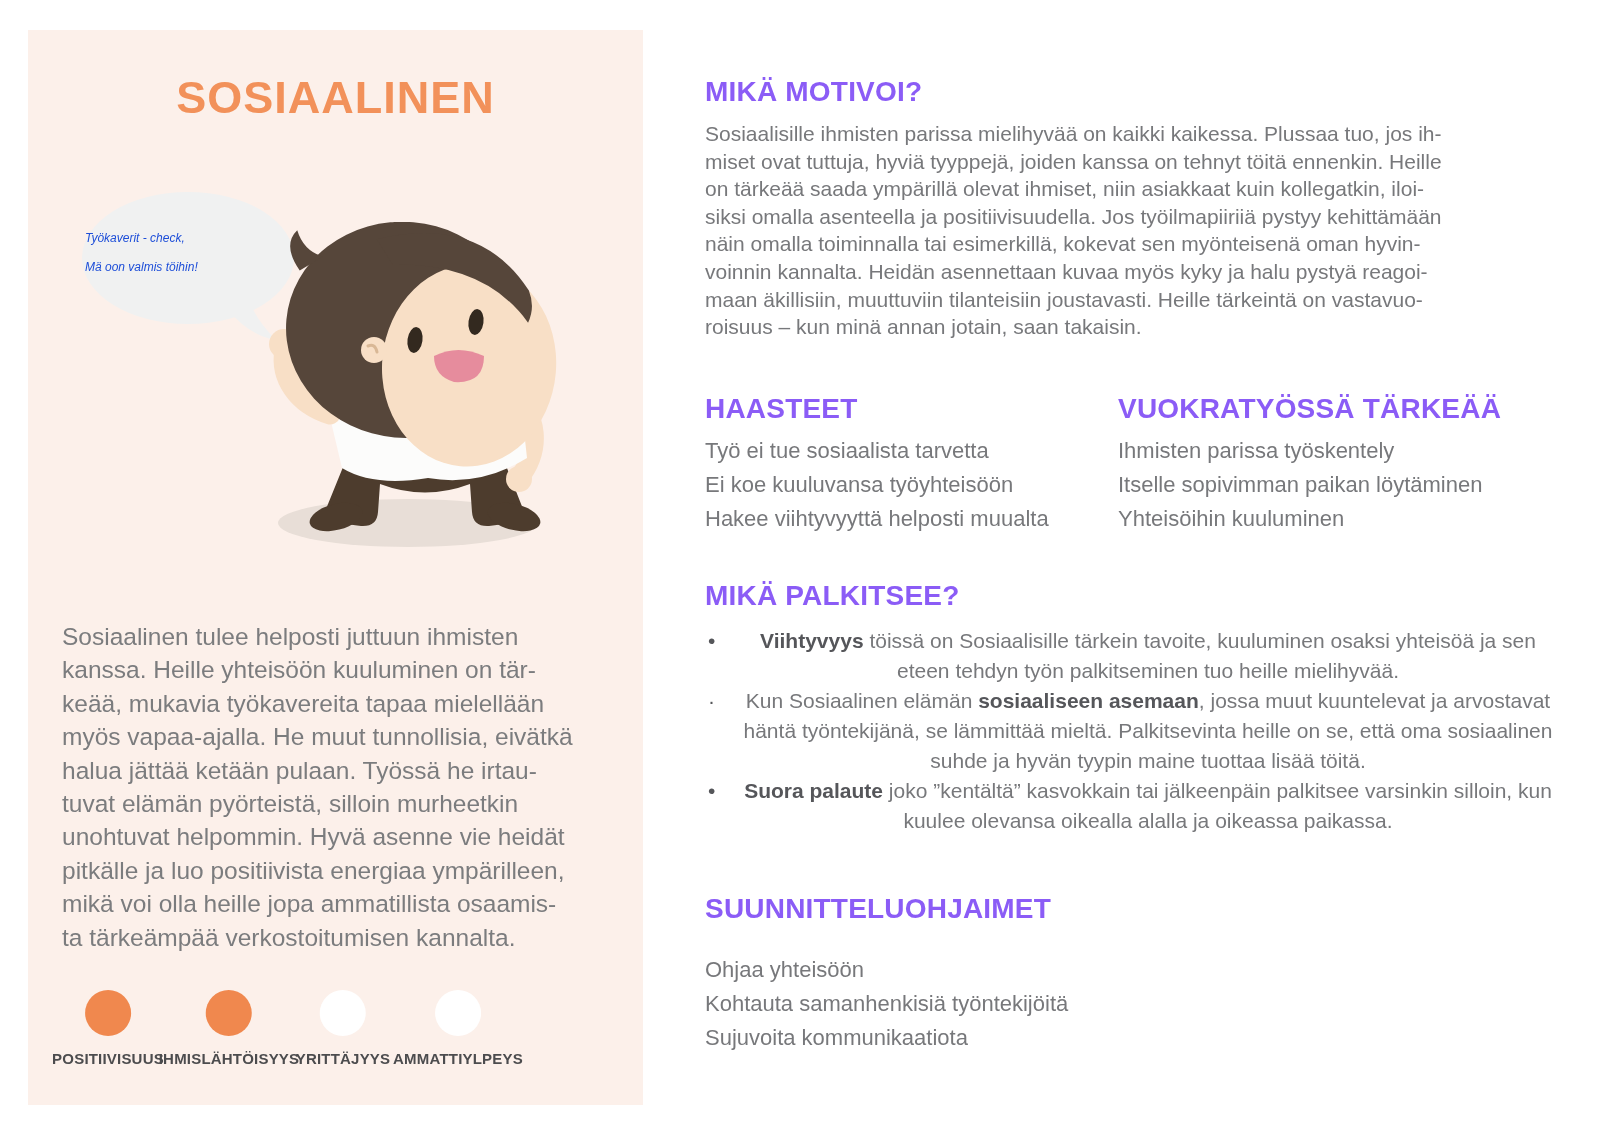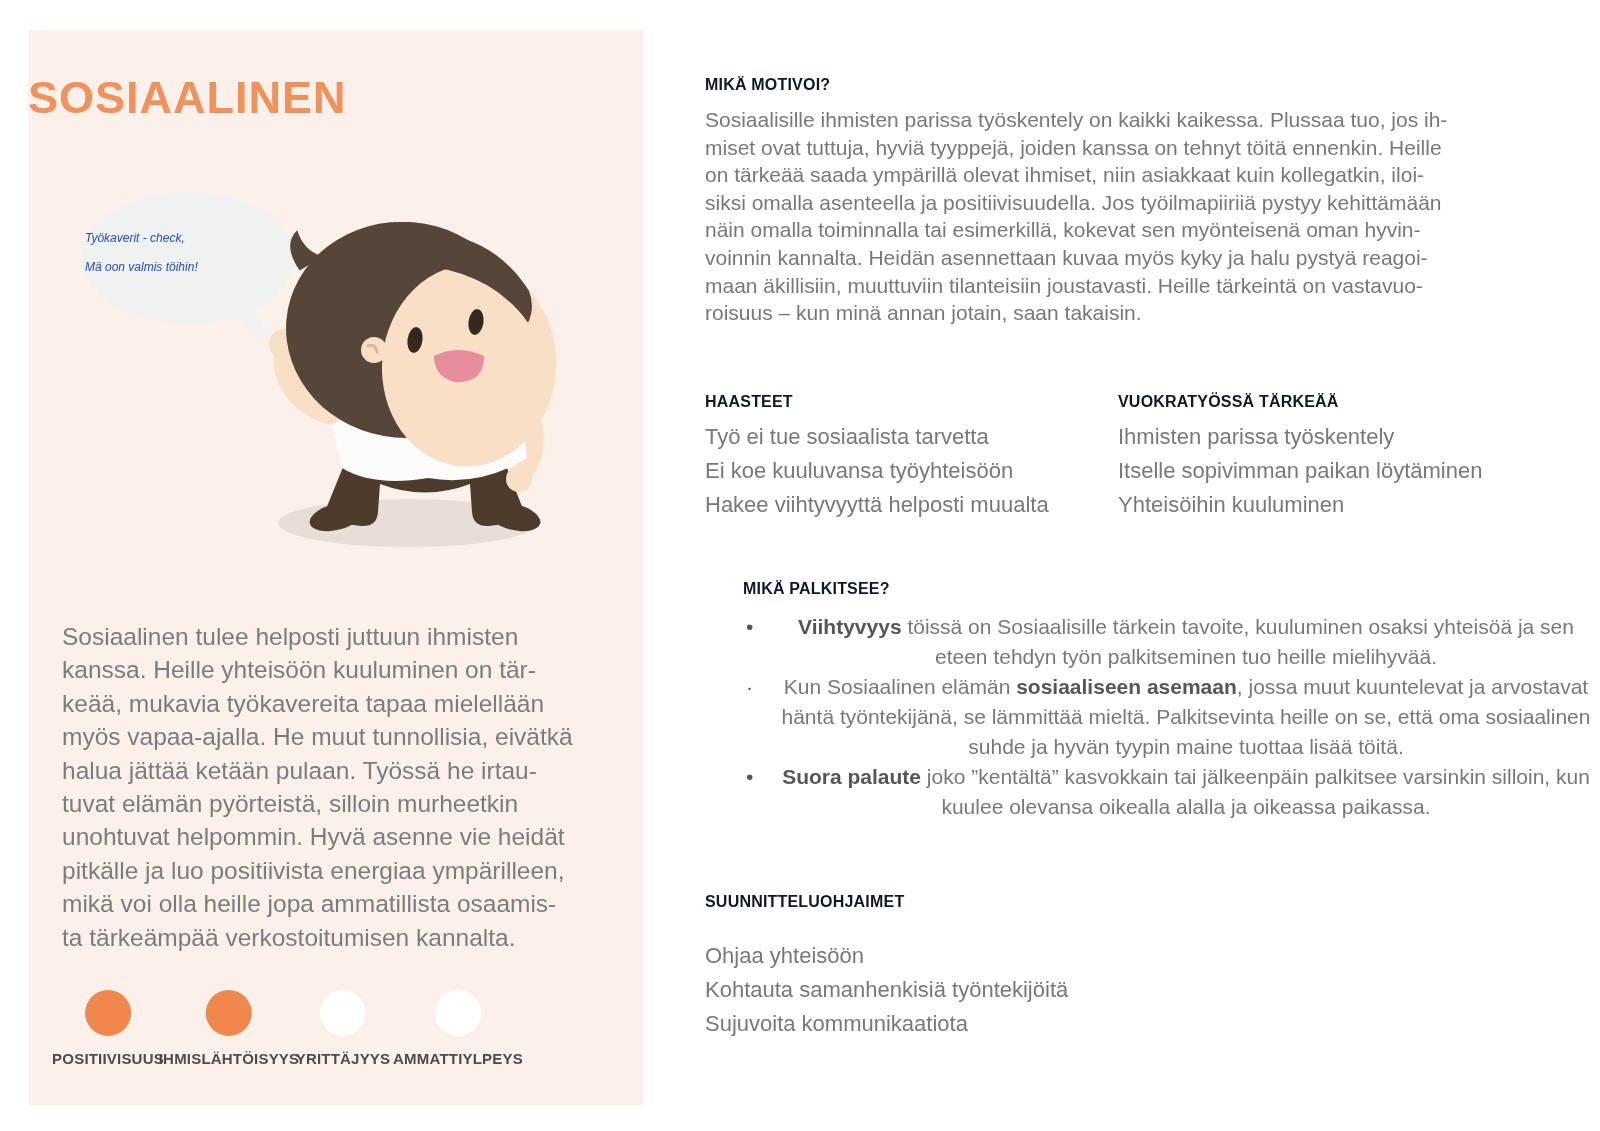--- a/index.html
+++ b/index.html
@@ -6,21 +6,21 @@
   body{
     width:1600px;height:1131px;position:relative;background:#ffffff;
     font-family:"Liberation Sans", sans-serif;overflow:hidden;
   }
   
   .panel{
     position:absolute;left:28px;top:30px;width:615px;height:1075px;
     background:#FCF0EA;
   }
   .profile-title{
-    position:absolute;left:0;top:42px;width:100%;
+    position:absolute;left:0;top:42px;width:100%;text-align:center;
     font-size:45px;font-weight:800;letter-spacing:1px;color:#F2915A;
   }
   .bubble-svg{position:absolute;left:50px;top:158px;width:230px;height:160px;}
   .bubble-text{
     position:absolute;left:57px;top:194px;width:212px;text-align:left;
     font-style:italic;font-size:12px;line-height:29px;color:#1d4ed8;
   }
   .character-svg{position:absolute;left:200px;top:192px;width:345px;height:330px;}
   .desc{position:absolute;left:34px;top:590px;}
   .desc-line{
@@ -34,21 +34,21 @@
   .trait-circle{width:46px;height:46px;border-radius:50%;}
   .trait-circle[data-state="filled"]{background:#F0884E;}
   .trait-circle[data-state="empty"]{background:#FFFFFF;}
   .trait-label{
     margin-top:14px;font-size:15px;font-weight:700;color:#4C4C4E;
     letter-spacing:0.2px;white-space:nowrap;
   }
   
   .section{position:absolute;}
   .h-orange{
-    font-size:16px;font-weight:700;color:#0f172a;letter-spacing:0.2px;
+    font-size:28px;font-weight:700;color:#8b5cf6;letter-spacing:0.2px;
     white-space:nowrap;
   }
   .body-lines{margin-top:12px;}
   .body-line{
     font-size:21px;color:#77787B;line-height:27.6px;white-space:nowrap;
   }
   .list-lines{margin-top:9px;}
   .list-line{
     font-size:22px;color:#77787B;line-height:34px;white-space:nowrap;
   }
@@ -141,21 +141,21 @@
   </div>
   <div class="trait" style="left:430px;">
     <div class="trait-circle" data-state="empty"></div>
     <div class="trait-label">AMMATTIYLPEYS</div>
   </div>
 </div>
 
 <div class="section" style="left:705px;top:76px;">
   <div class="h-orange">MIKÄ MOTIVOI?</div>
   <div class="body-lines">
-    <div class="body-line">Sosiaalisille ihmisten parissa työskentely on kaikki kaikessa. Plussaa tuo, jos ih-</div>
+    <div class="body-line">Sosiaalisille ihmisten parissa mielihyvää on kaikki kaikessa. Plussaa tuo, jos ih-</div>
     <div class="body-line">miset ovat tuttuja, hyviä tyyppejä, joiden kanssa on tehnyt töitä ennenkin. Heille</div>
     <div class="body-line">on tärkeää saada ympärillä olevat ihmiset, niin asiakkaat kuin kollegatkin, iloi-</div>
     <div class="body-line">siksi omalla asenteella ja positiivisuudella. Jos työilmapiiriiä pystyy kehittämään</div>
     <div class="body-line">näin omalla toiminnalla tai esimerkillä, kokevat sen myönteisenä oman hyvin-</div>
     <div class="body-line">voinnin kannalta. Heidän asennettaan kuvaa myös kyky ja halu pystyä reagoi-</div>
     <div class="body-line">maan äkillisiin, muuttuviin tilanteisiin joustavasti. Heille tärkeintä on vastavuo-</div>
     <div class="body-line">roisuus – kun minä annan jotain, saan takaisin.</div>
   </div>
 </div>
 
@@ -170,21 +170,21 @@
 
 <div class="section" style="left:1118px;top:393px;">
   <div class="h-orange">VUOKRATYÖSSÄ TÄRKEÄÄ</div>
   <div class="list-lines">
     <div class="list-line">Ihmisten parissa työskentely</div>
     <div class="list-line">Itselle sopivimman paikan löytäminen</div>
     <div class="list-line">Yhteisöihin kuuluminen</div>
   </div>
 </div>
 
-<div class="section" style="left:705px;top:580px;margin-left:38px;">
+<div class="section" style="left:705px;top:580px;">
   <div class="h-orange">MIKÄ PALKITSEE?</div>
   <ul class="bullets">
     <li>
       <span class="bullet-marker">•</span>
       <span class="bullet-text"><span class="rb">Viihtyvyys</span><span> töissä on Sosiaalisille tärkein tavoite, kuuluminen osaksi yhteisöä ja sen eteen tehdyn työn palkitseminen tuo heille mielihyvää.</span></span>
     </li>
     <li>
       <span class="bullet-marker">·</span>
       <span class="bullet-text"><span>Kun Sosiaalinen elämän </span><span class="rb">sosiaaliseen asemaan</span><span>, jossa muut kuuntelevat ja arvostavat häntä työntekijänä, se lämmittää mieltä. Palkitsevinta heille on se, että oma sosiaalinen suhde ja hyvän tyypin maine tuottaa lisää töitä.</span></span>
     </li>

